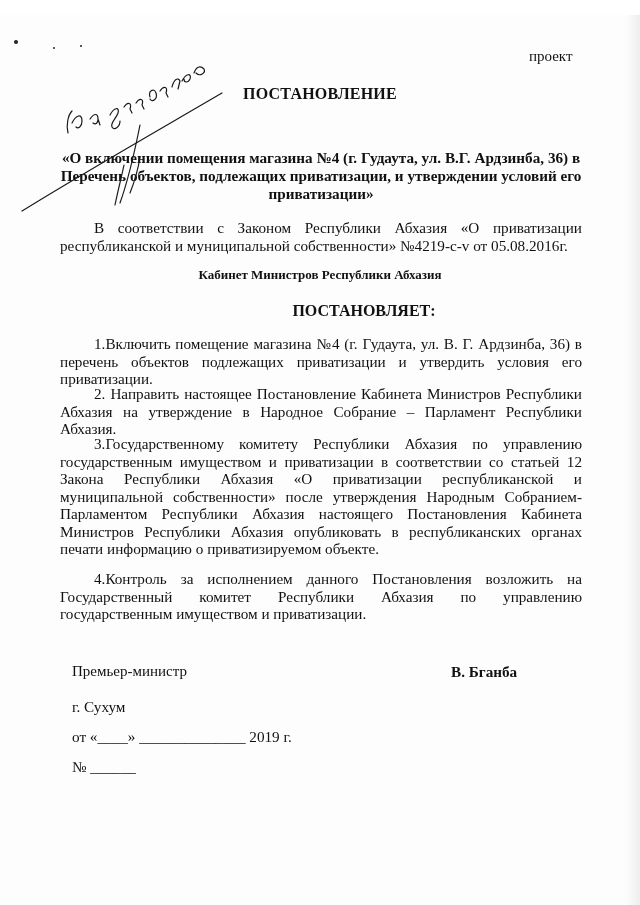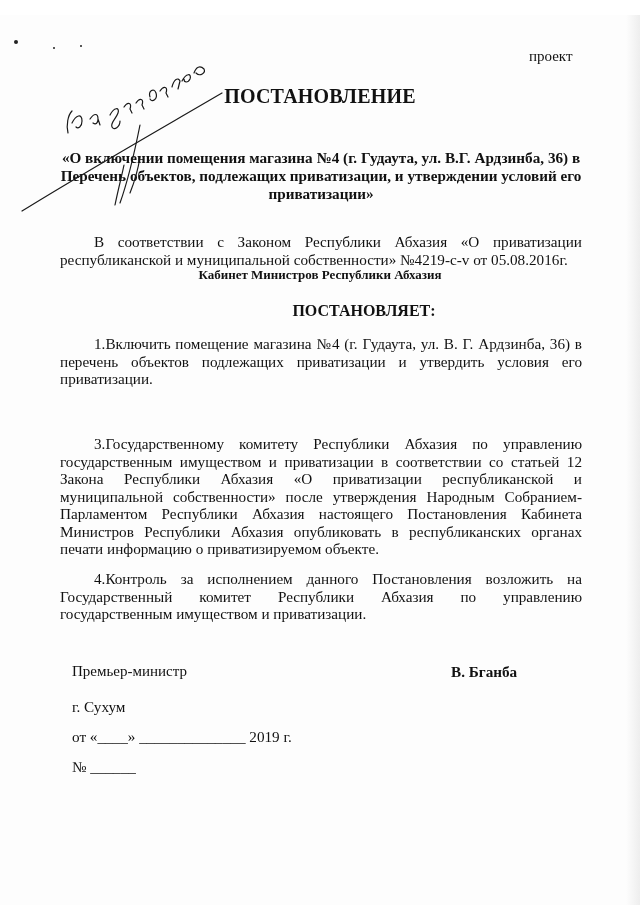--- a/index.html
+++ b/index.html
@@ -7,30 +7,30 @@
     width: 640px; height: 905px; background: #ffffff; position: relative; overflow: hidden;
     font-family: "Liberation Serif", "DejaVu Serif", serif; color: #111111;
   }
   .page { position: absolute; left: 0; top: 0; width: 640px; height: 905px; background: #fdfdfd; margin-top: 15px; }
   .edge-shadow {
     position: absolute; right: 0; top: 0; width: 14px; height: 905px;
     background: linear-gradient(to right, rgba(255,255,255,0), rgba(225,225,225,0.55));
   }
   .abs { position: absolute; }
   .project { left: 529px; top: 33px; font-size: 15px; }
-  .title { left: 0; width: 640px; top: 70px; text-align: center; font-weight: bold; font-size: 20px; letter-spacing: 0.2px; }
+  .title { left: 0; width: 640px; top: 70px; text-align: center; font-weight: bold; font-size: 16px; letter-spacing: 0.2px; }
   .subject {
     left: 60px; width: 522px; top: 134px; text-align: center; font-weight: bold;
     font-size: 15.2px; line-height: 18px;
   }
   .para {
     left: 60px; width: 522px; font-size: 15.2px; line-height: 17.5px; text-align: justify;
   }
   .para .indent { display: inline-block; width: 34px; }
-  .preamble { top: 218px; }
+  .preamble { top: 204px; }
   .cabinet { left: 0; width: 640px; top: 252px; text-align: center; font-weight: bold; font-size: 13px; }
   .resolves { left: 0; width: 640px; top: 287px; text-align: center; font-weight: bold; font-size: 16px; padding-left: 44px; }
   .item1 { top: 320px; }
   .item2 { top: 370px; }
   .item3 { top: 420px; }
   .item4 { top: 555px; }
   .justify-last { text-align-last: left; }
   .sign-title { left: 72px; top: 648px; font-weight: normal; font-size: 15px; }
   .sign-name { left: 451px; top: 648px; font-weight: bold; font-size: 15.2px; }
   .city { left: 72px; top: 683px; font-size: 15.2px; }
@@ -52,20 +52,21 @@
   <div class="abs project">проект</div>
   <div class="abs title">ПОСТАНОВЛЕНИЕ</div>
   <div class="abs subject">«О включении помещения магазина №4 (г. Гудаута, ул. В.Г.  Ардзинба, 36) в Перечень объектов, подлежащих приватизации, и утверждении условий его приватизации»</div>
 
   <div class="abs para preamble justify-last"><span class="indent"></span><span>В соответствии с Законом Республики Абхазия «О приватизации республиканской и муниципальной собственности» №4219-с-v от 05.08.2016г.</span></div>
 
   <div class="abs cabinet">Кабинет Министров Республики Абхазия</div>
   <div class="abs resolves">ПОСТАНОВЛЯЕТ:</div>
 
   <div class="abs para item1 justify-last"><span class="indent"></span><span>1.Включить помещение магазина №4 (г. Гудаута, ул. В. Г. Ардзинба, 36) в перечень объектов подлежащих приватизации и утвердить условия его приватизации.</span></div>
+  <div class="abs para item2 justify-last"><span class="indent"></span><span>2. Направить настоящее Постановление Кабинета Министров Республики Абхазия на утверждение в Народное Собрание – Парламент Республики Абхазия.</span></div>
   <div class="abs para item3 justify-last"><span class="indent"></span><span>3.Государственному комитету Республики Абхазия по управлению государственным имуществом и приватизации в соответствии со статьей 12 Закона Республики Абхазия «О приватизации республиканской и муниципальной собственности» после утверждения Народным Собранием-Парламентом Республики Абхазия настоящего Постановления Кабинета Министров Республики Абхазия опубликовать в республиканских органах печати информацию о приватизируемом объекте.</span></div>
   <div class="abs para item4 justify-last"><span class="indent"></span><span>4.Контроль за исполнением данного Постановления возложить на Государственный комитет Республики Абхазия по управлению государственным имуществом и приватизации.</span></div>
 
   <div class="abs sign-title">Премьер-министр</div>
   <div class="abs sign-name">В. Бганба</div>
   <div class="abs city">г. Сухум</div>
   <div class="abs date">от «____» ______________ 2019 г.</div>
   <div class="abs number">№ ______</div>
 
   <svg class="annotation" viewBox="0 0 640 905">

